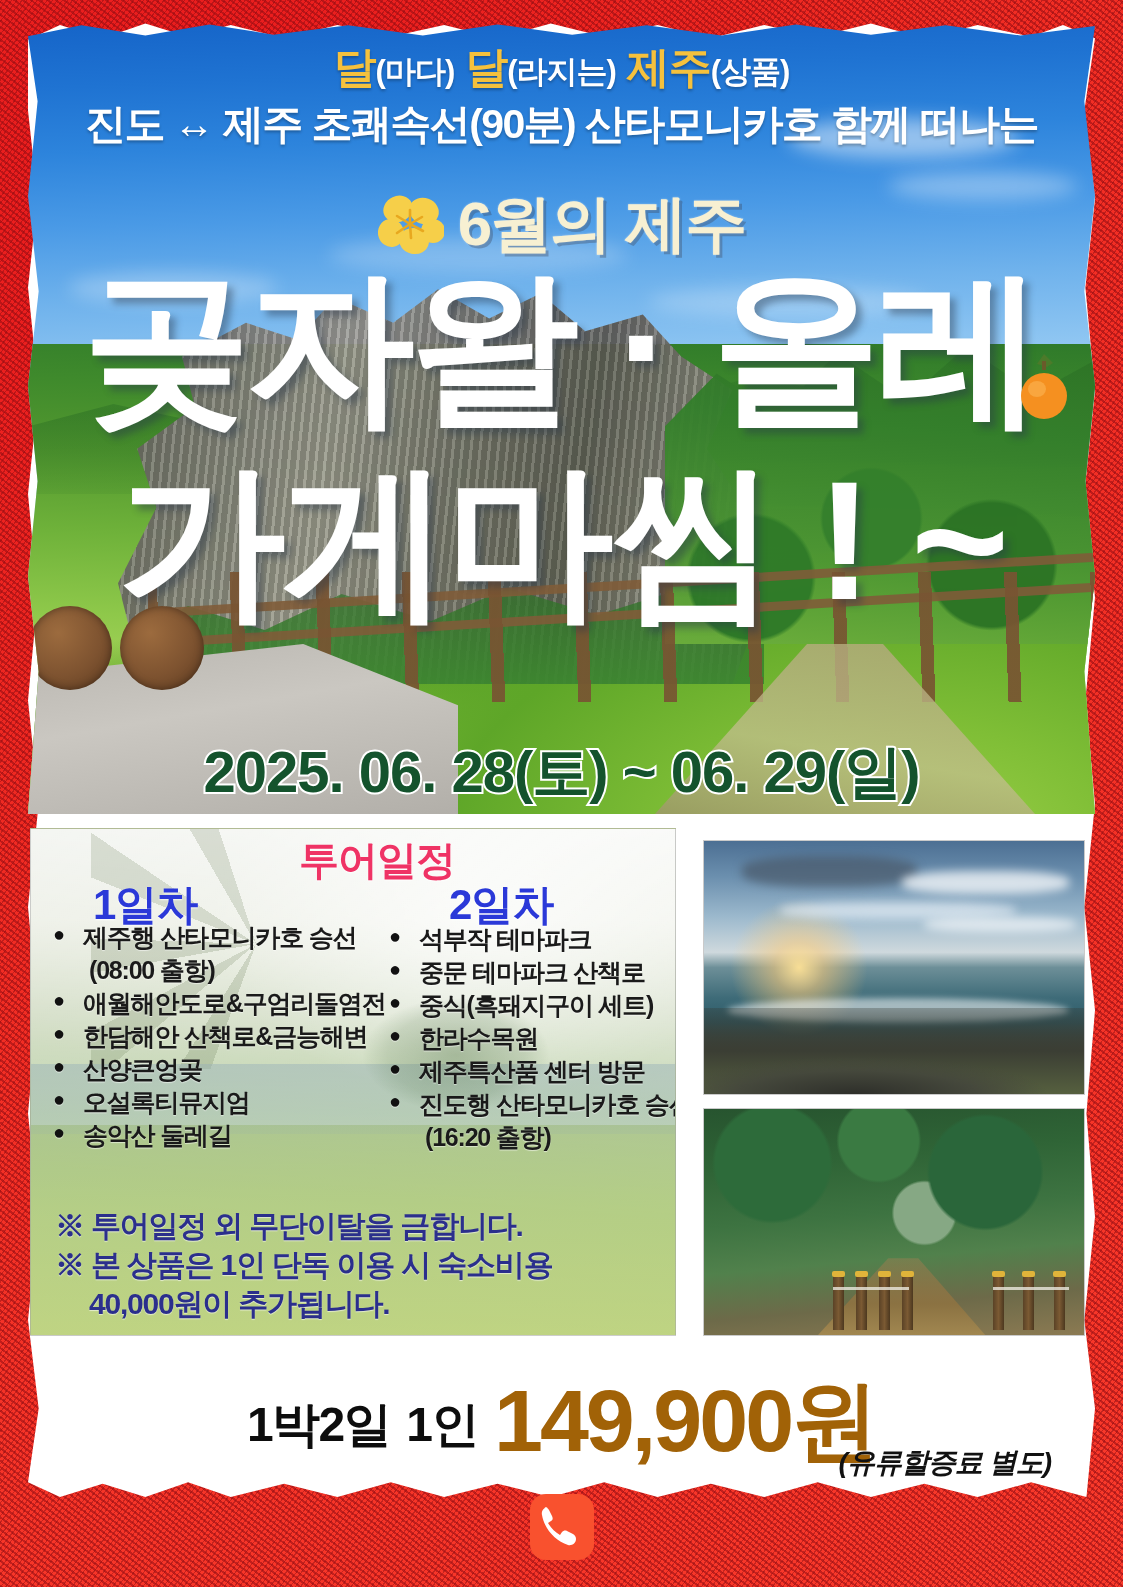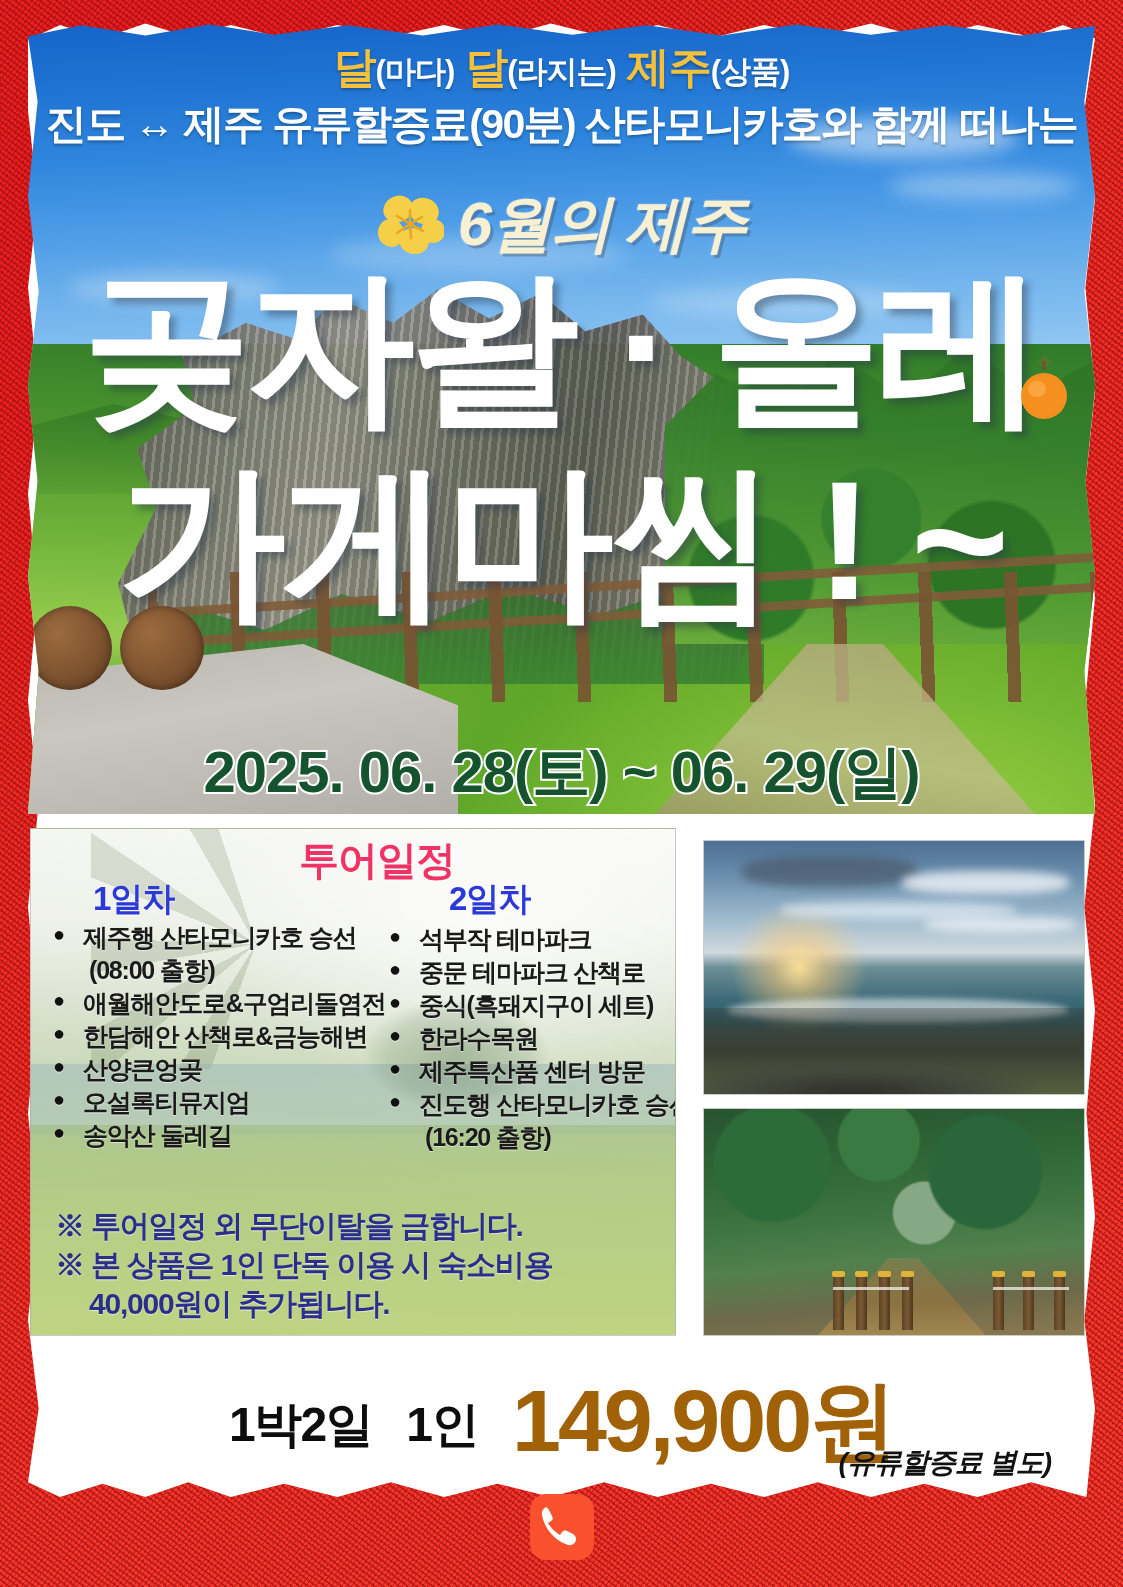--- a/index.html
+++ b/index.html
@@ -159,21 +159,21 @@
   .sub2 {
     position:absolute; left:0; right:0; top: 82px;
     text-align:center; font-size: 41px; line-height:1.0;
     font-weight: 800; color: #ffffff; letter-spacing: -1.6px;
     text-shadow: 0 2px 3px rgba(0,0,0,.28);
     white-space: nowrap;
   }
 
   .month-row {
     position:absolute; left:0; right:0; top: 160px;
-    display:flex; align-items:center; justify-content:center; gap: 14px; font-style: italic;
+    display:flex; align-items:center; justify-content:center; gap: 14px;
   }
   .flower { width: 66px; height: 62px; position:relative; flex: 0 0 auto; }
   .month {
     font-size: 62px; font-weight: 900; color: #f7f0d2;
     letter-spacing: -2px;
     text-shadow: 3px 3px 0 rgba(60,70,90,.35), 0 0 2px rgba(255,255,255,.5);
     white-space: nowrap;
   }
 
   .big1, .big2 {
@@ -234,21 +234,21 @@
   .itin-title {
     position:absolute; left: 0; right: 0; top: 4px;
     text-align:center;
     font-size: 40px; font-weight: 900; color: #ef3365;
     letter-spacing: -1px;
     text-shadow: 0 1px 2px rgba(255,255,255,.9);
     z-index: 5;
     padding-left: 48px;
   }
   .day-head {
-    position:absolute; font-size: 33px; font-weight: 900;
+    position:absolute; font-size: 42px; font-weight: 900;
     color: #2b39d8; letter-spacing: -1px; z-index: 5;
     text-shadow: 0 1px 2px rgba(255,255,255,.85);
   }
   .day1-head { left: 62px; top: 48px; }
   .day2-head { left: 418px; top: 48px; }
 
   ul.items {
     position:absolute; list-style: none; z-index: 5; margin:0; padding:0;
   }
   ul.day1 { left: 18px; top: 92px; width: 330px; }
@@ -316,21 +316,21 @@
     background: linear-gradient(180deg, rgba(150,128,82,.5) 0%, #8b7242 60%, #a18750 100%);
     clip-path: polygon(42% 0%, 60% 0%, 100% 100%, 0% 100%); }
   .ph-forest .post { position:absolute; bottom: 2%; width: 11px; height: 54px; background: linear-gradient(90deg,#5a4226,#7b5a33,#4c381f); }
   .ph-forest .post i { position:absolute; left:-1px; top:-5px; width: 13px; height: 6px; background: #e0b43a; border-radius: 2px; }
   .ph-forest .rope { position:absolute; bottom: 20%; height: 3px; background: rgba(235,232,222,.8); }
 
   
   .price-row {
     position:absolute; left: 34px; top: 1358px; width: 1055px; height: 105px;
     z-index: 5;
-    display:flex; align-items: flex-end; justify-content: center; gap: 34px;
+    display:flex; align-items: flex-end; justify-content: center; gap: 16px;
   }
   .price-pre {
     font-size: 48px; font-weight: 900; color: #0d0d0d;
     letter-spacing: -1.5px; white-space: nowrap; padding-bottom: 6px;
   }
   .price-main {
     font-size: 88px; font-weight: 900; color: #a16207;
     letter-spacing: -3px; line-height: .96; white-space: nowrap;
   }
   .price-note {
@@ -384,21 +384,21 @@
     <div class="trail"></div>
     <div class="medals">
       <div class="medal"></div>
       <div class="medal"></div>
     </div>
 
     <div class="hero-text">
 
       <div class="sub1"><span class="hl">달</span><span class="sm">(마다)</span> <span class="hl">달</span><span class="sm">(라지는)</span> <span class="hl">제주</span><span class="sm">(상품)</span></div>
 
-      <div class="sub2">진도 ↔ 제주  유류할증료(90분) 산타모니카호와 함께 떠나는</div>
+      <div class="sub2">진도 ↔ 제주  초쾌속선(90분) 산타모니카호 함께 떠나는</div>
 
       <div class="month-row">
         <span class="flower">
           <svg viewBox="0 0 66 62" width="66" height="62">
             <g fill="#f6cf49">
               <ellipse cx="20" cy="16" rx="15" ry="13" transform="rotate(-25 20 16)"></ellipse>
               <ellipse cx="46" cy="18" rx="15" ry="13" transform="rotate(20 46 18)"></ellipse>
               <ellipse cx="13" cy="40" rx="13" ry="14" transform="rotate(-12 13 40)"></ellipse>
               <ellipse cx="36" cy="48" rx="15" ry="13" transform="rotate(12 36 48)"></ellipse>
               <ellipse cx="55" cy="38" rx="12" ry="12"></ellipse>

